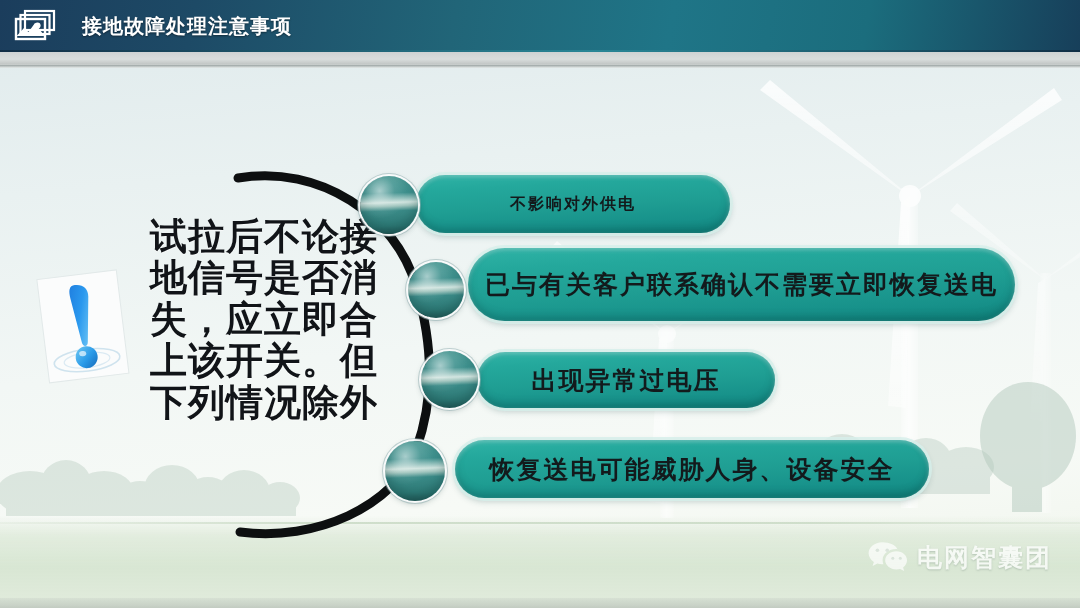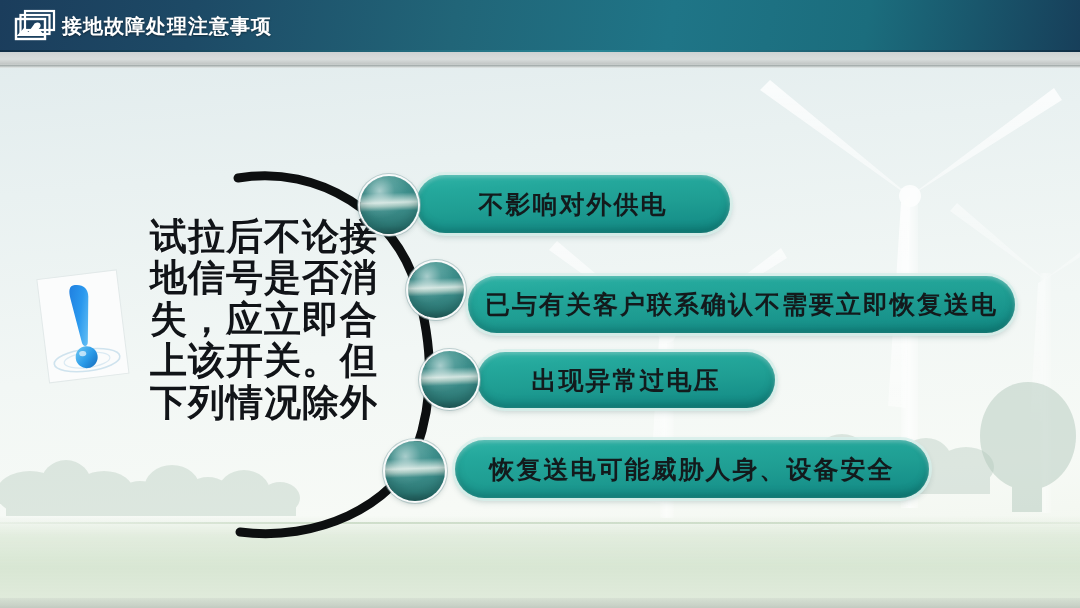--- a/index.html
+++ b/index.html
@@ -20,21 +20,21 @@
     display:flex;align-items:center;z-index:40;
   }
   #header:after{
     content:"";position:absolute;left:0;bottom:0;width:100%;height:2px;
     background:linear-gradient(90deg,#0f2a40,#2c8c9b 55%,#0f2a40);
     opacity:.8;
   }
   #hdr-icon{width:46px;height:34px;margin-left:12px;flex:0 0 auto;}
   #hdr-title{
     color:#ffffff;font-size:20px;font-weight:bold;letter-spacing:1px;
-    margin-left:4px;
+    margin-left:24px;
     font-family:"DejaVu Sans","Liberation Sans",sans-serif;
     text-shadow:0 1px 2px rgba(0,0,0,.45);
   }
   #hdr-strip{
     position:absolute;left:0;top:52px;width:1080px;height:16px;
     background:linear-gradient(180deg,#cfd3d3 0%,#d9dddc 45%,#c2c7c6 75%,#e7ebe9 100%);
     z-index:39;
   }
   #hdr-strip:after{
     content:"";position:absolute;left:0;bottom:0;width:100%;height:3px;
@@ -230,29 +230,44 @@
     <path d="M18,28 C100,14 176,66 196,136 C214,198 214,250 196,300 C174,356 96,392 20,382" fill="none" stroke="#0d0f10" stroke-width="9" stroke-linecap="round" style="stroke-dasharray:none"></path>
     <path d="M18,28 C64,20 110,34 146,66" fill="none" stroke="#e9f1f1" stroke-width="5" stroke-linecap="round" opacity=".0"></path>
   </svg>
 
   <div class="node" style="left:360px;top:176px;width:58px;height:58px;"></div>
   <div class="node" style="left:408px;top:262px;width:56px;height:56px;"></div>
   <div class="node" style="left:421px;top:351px;width:57px;height:57px;"></div>
   <div class="node" style="left:385px;top:441px;width:60px;height:60px;"></div>
 
   <div class="pill" style="left:416px;top:175px;width:314px;height:58px;">
-    <span class="pill-label" style="font-size:25px;margin:0 auto;text-align:right;">不影响对外供电</span>
-  </div>
-
-  <div class="pill" style="left:468px;top:276px;width:547px;height:57px;">
+    <span class="pill-label" style="font-size:16px;margin:0 auto;text-align:right;">不影响对外供电</span>
+  </div>
+
+  <div class="pill" style="left:468px;top:248px;width:547px;height:73px;">
     <span class="pill-label" style="font-size:25px;margin:0 auto;">已与有关客户联系确认不需要立即恢复送电</span>
   </div>
 
   <div class="pill" style="left:477px;top:352px;width:298px;height:56px;">
     <span class="pill-label" style="font-size:25px;margin:17px auto;">出现异常过电压</span>
   </div>
 
   <div class="pill" style="left:455px;top:440px;width:474px;height:58px;">
     <span class="pill-label" style="font-size:25px;margin:8px auto;">恢复送电可能威胁人身、设备安全</span>
   </div>
 
+  <div id="watermark">
+    <svg width="40" height="34" viewBox="0 0 40 34">
+      <path d="M15.2,2.2 C7.6,2.2 1.6,7.2 1.6,13.3 C1.6,16.8 3.7,19.9 6.9,21.9 L5.6,26.1 L10.4,23.6
+               C11.9,24.0 13.5,24.2 15.2,24.2 C15.6,24.2 16.0,24.2 16.4,24.2 C15.9,22.9 15.6,21.6 15.6,20.2
+               C15.6,14.0 21.7,9.1 29.2,9.1 C29.6,9.1 30.0,9.1 30.4,9.2 C29.0,5.1 22.8,2.2 15.2,2.2 Z" fill="#ffffff" opacity=".95"></path>
+      <circle cx="10.4" cy="10.2" r="1.8" fill="#d9e2dc"></circle>
+      <circle cx="20.2" cy="10.2" r="1.8" fill="#d9e2dc"></circle>
+      <path d="M29.4,11.2 C23.2,11.2 18.2,15.3 18.2,20.3 C18.2,25.3 23.2,29.4 29.4,29.4
+               C30.7,29.4 32.0,29.2 33.2,28.9 L37.2,31.0 L36.1,27.5 C38.5,25.8 40.0,23.2 40.0,20.3
+               C40.0,15.3 35.6,11.2 29.4,11.2 Z" fill="#ffffff" opacity=".95"></path>
+      <circle cx="25.8" cy="18.3" r="1.5" fill="#d9e2dc"></circle>
+      <circle cx="33.3" cy="18.3" r="1.5" fill="#d9e2dc"></circle>
+    </svg>
+    <div id="wm-text">电网智囊团</div>
+  </div>
 
 </div>
 
 </body></html>

